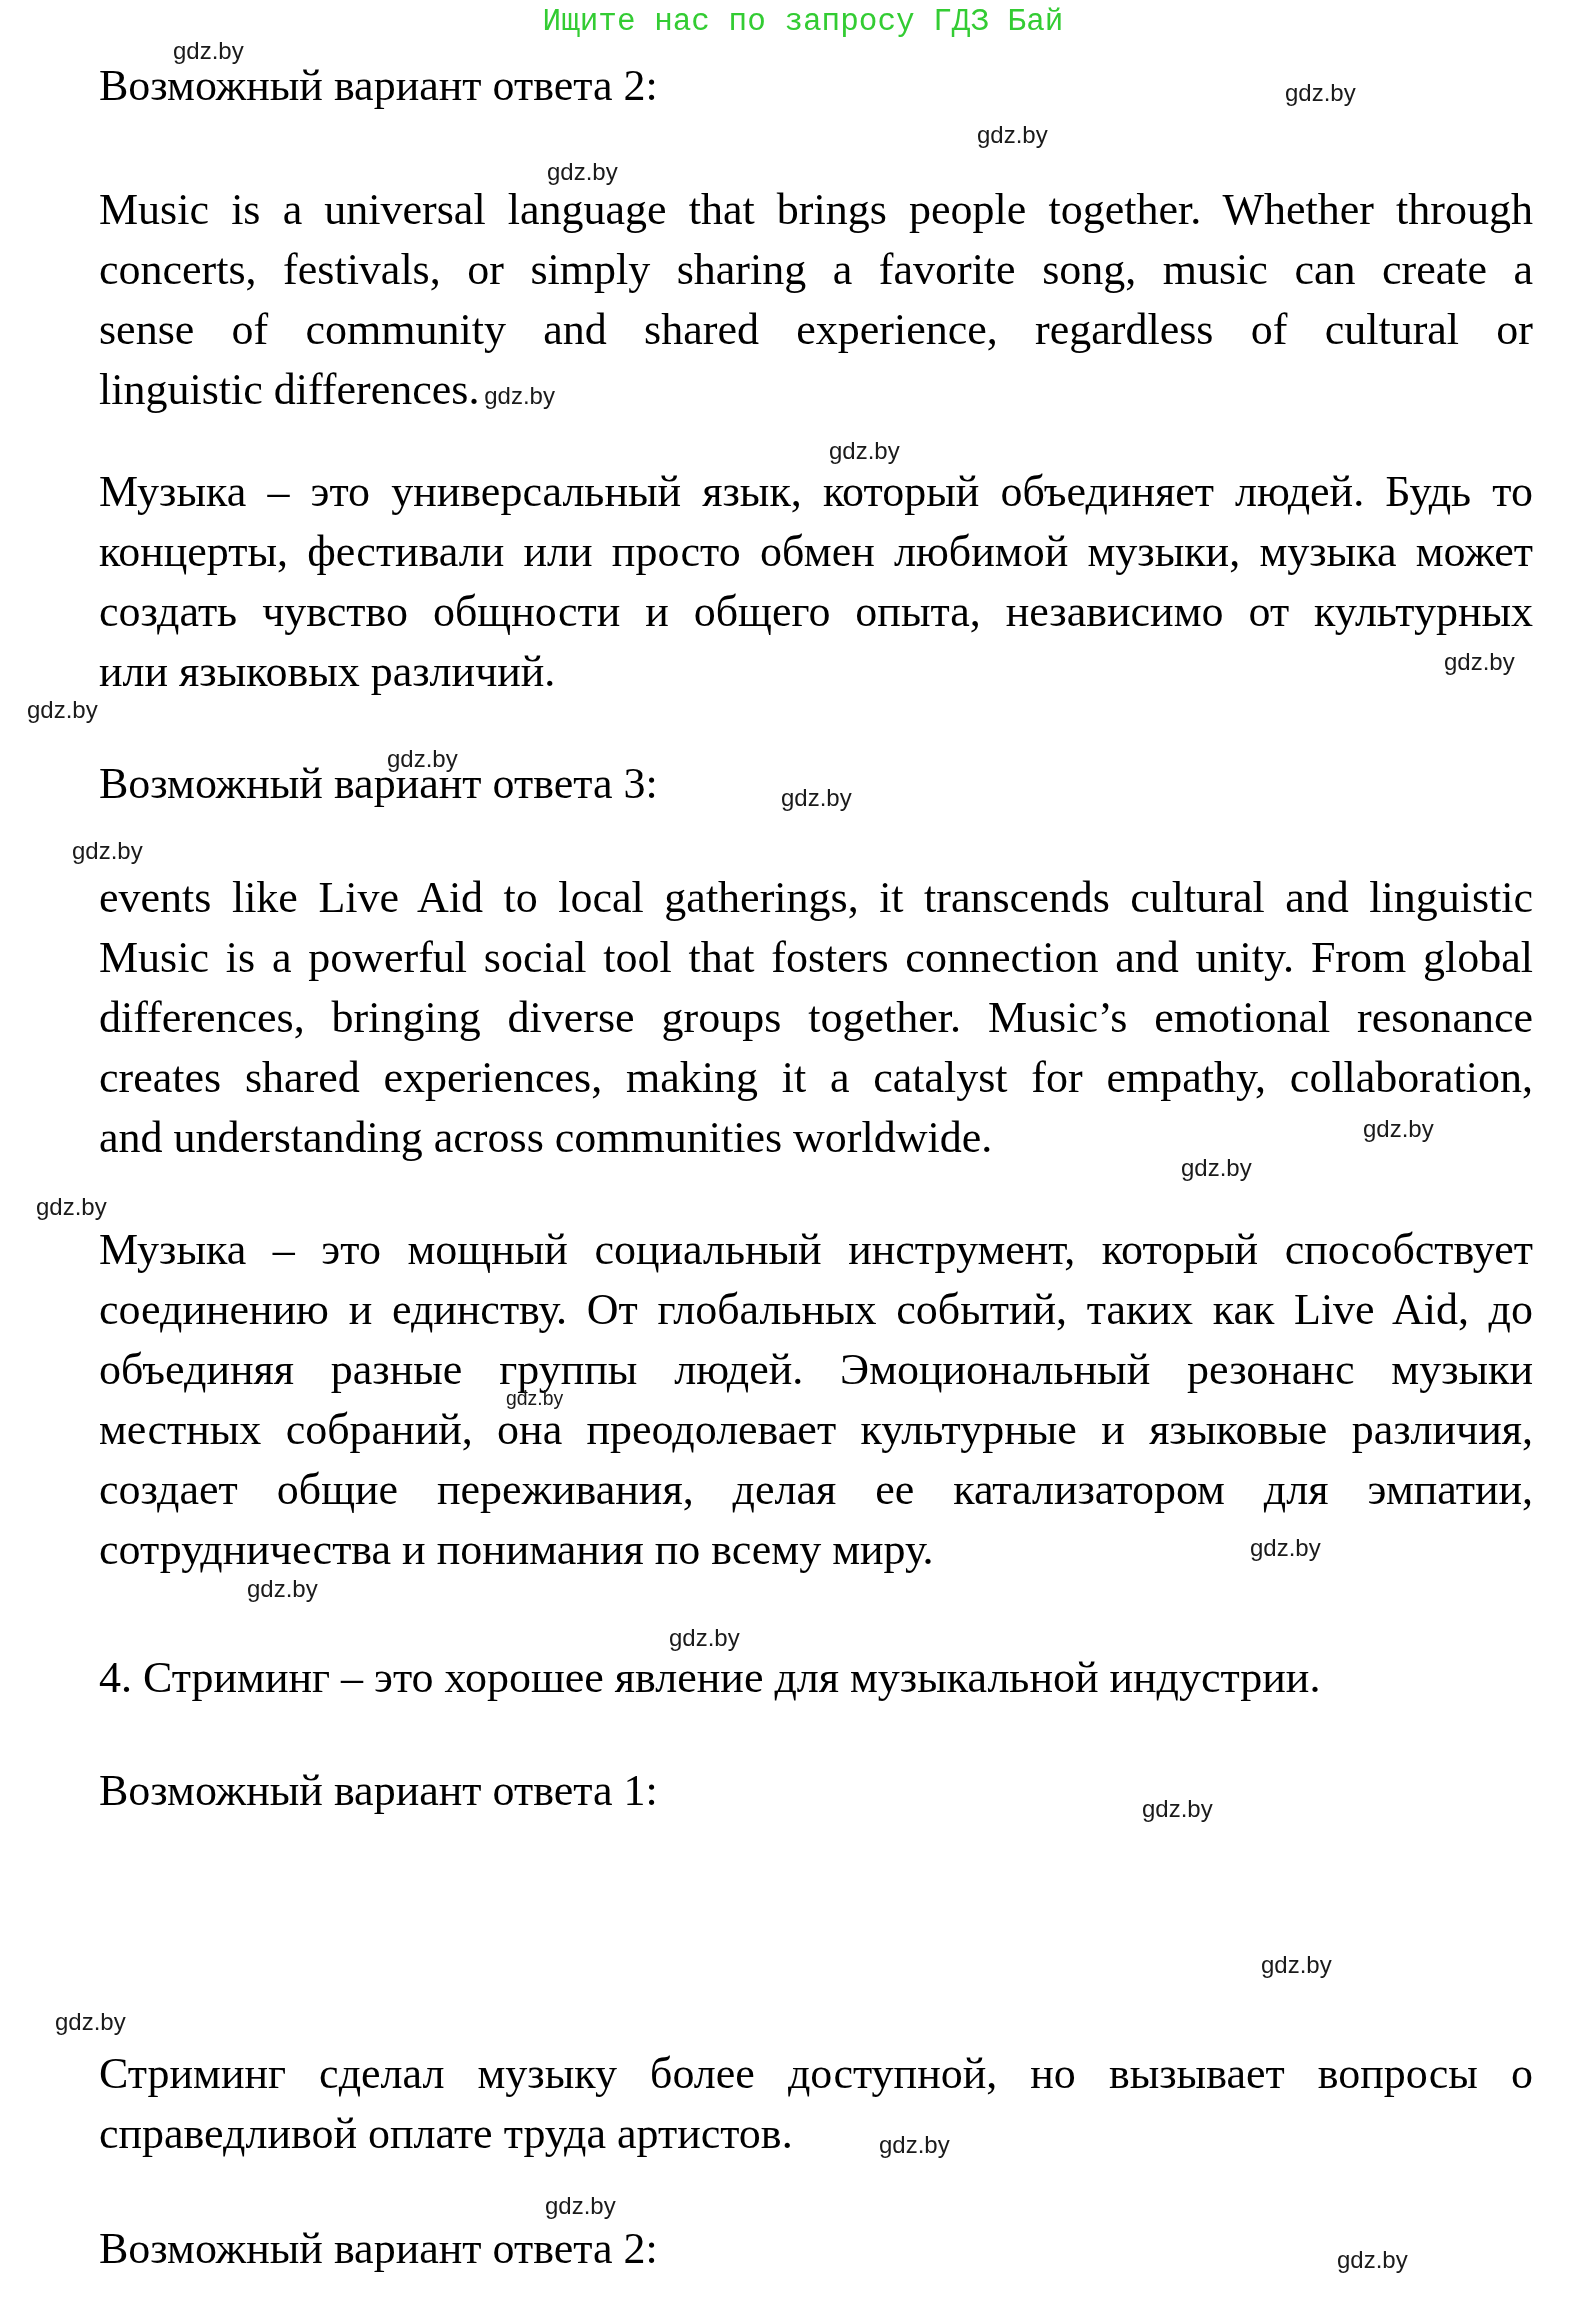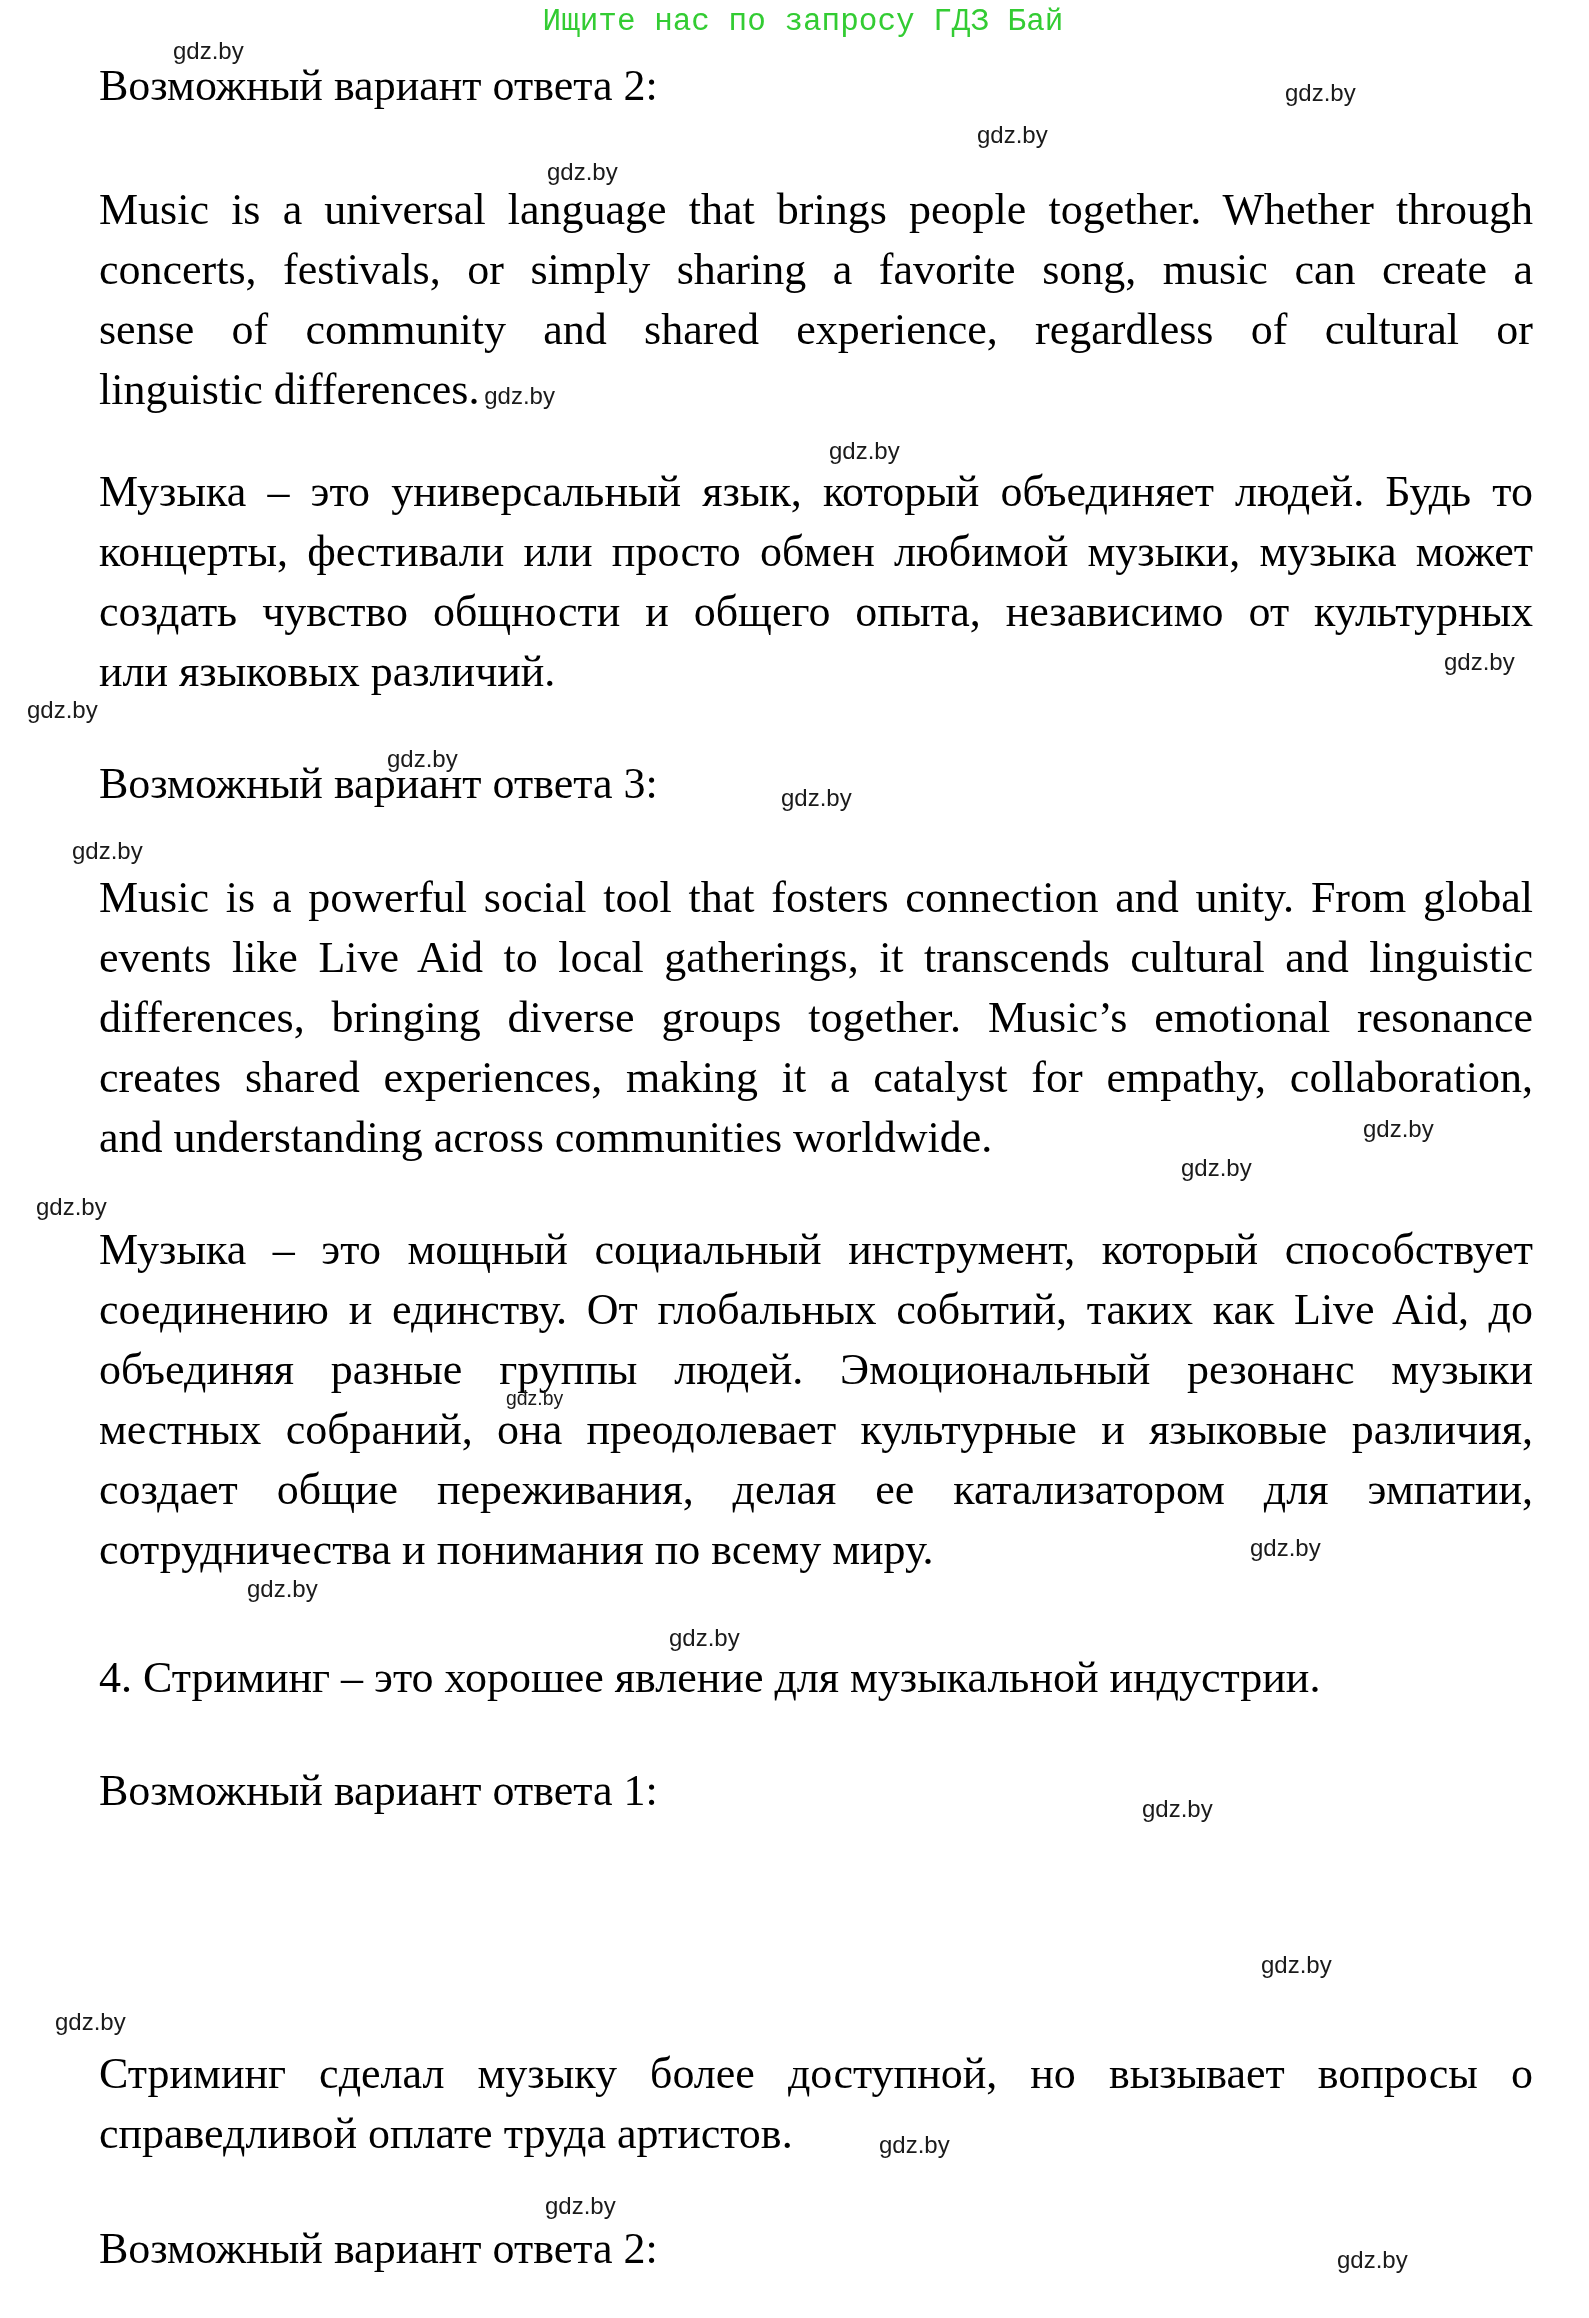--- a/index.html
+++ b/index.html
@@ -84,22 +84,22 @@
   <div class="block para" style="top:462px">
     <span class="line">Музыка – это универсальный язык, который объединяет людей. Будь то</span>
     <span class="line">концерты, фестивали или просто обмен любимой музыки, музыка может</span>
     <span class="line">создать чувство общности и общего опыта, независимо от культурных</span>
     <span class="line last">или языковых различий.</span>
   </div>
 
   <div class="block heading" style="top:754px">Возможный вариант ответа 3:</div>
 
   <div class="block para" style="top:868px">
+    <span class="line">events like Live Aid to local gatherings, it transcends cultural and linguistic</span>
     <span class="line">Music is a powerful social tool that fosters connection and unity. From global</span>
-    <span class="line">events like Live Aid to local gatherings, it transcends cultural and linguistic</span>
     <span class="line">differences, bringing diverse groups together. Music’s emotional resonance</span>
     <span class="line">creates shared experiences, making it a catalyst for empathy, collaboration,</span>
     <span class="line last">and understanding across communities worldwide.</span>
   </div>
 
   <div class="block para" style="top:1220px">
     <span class="line">Музыка – это мощный социальный инструмент, который способствует</span>
     <span class="line">соединению и единству. От глобальных событий, таких как Live Aid, до</span>
     <span class="line">объединяя разные группы людей. Эмоциональный резонанс музыки</span>
     <span class="line">местных собраний, она преодолевает культурные и языковые различия,</span>

